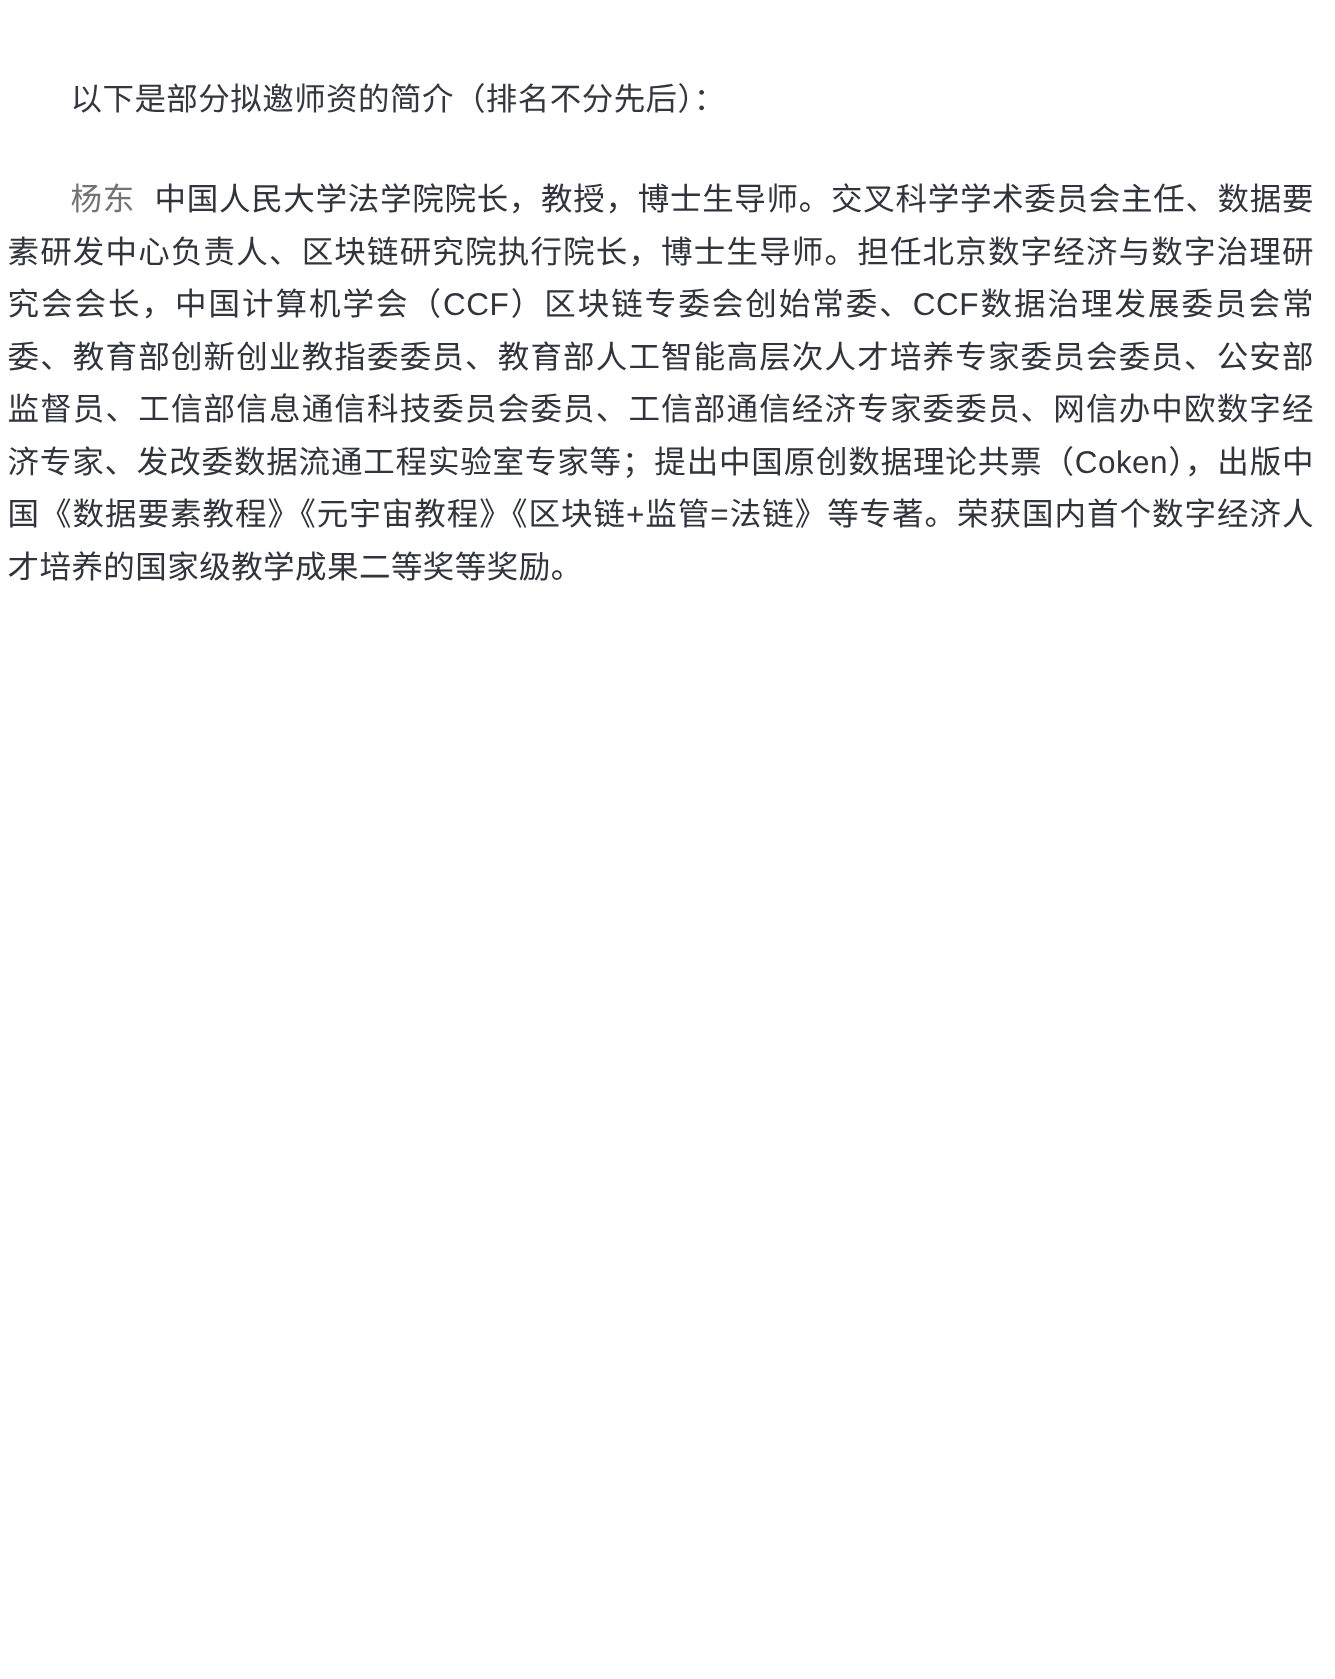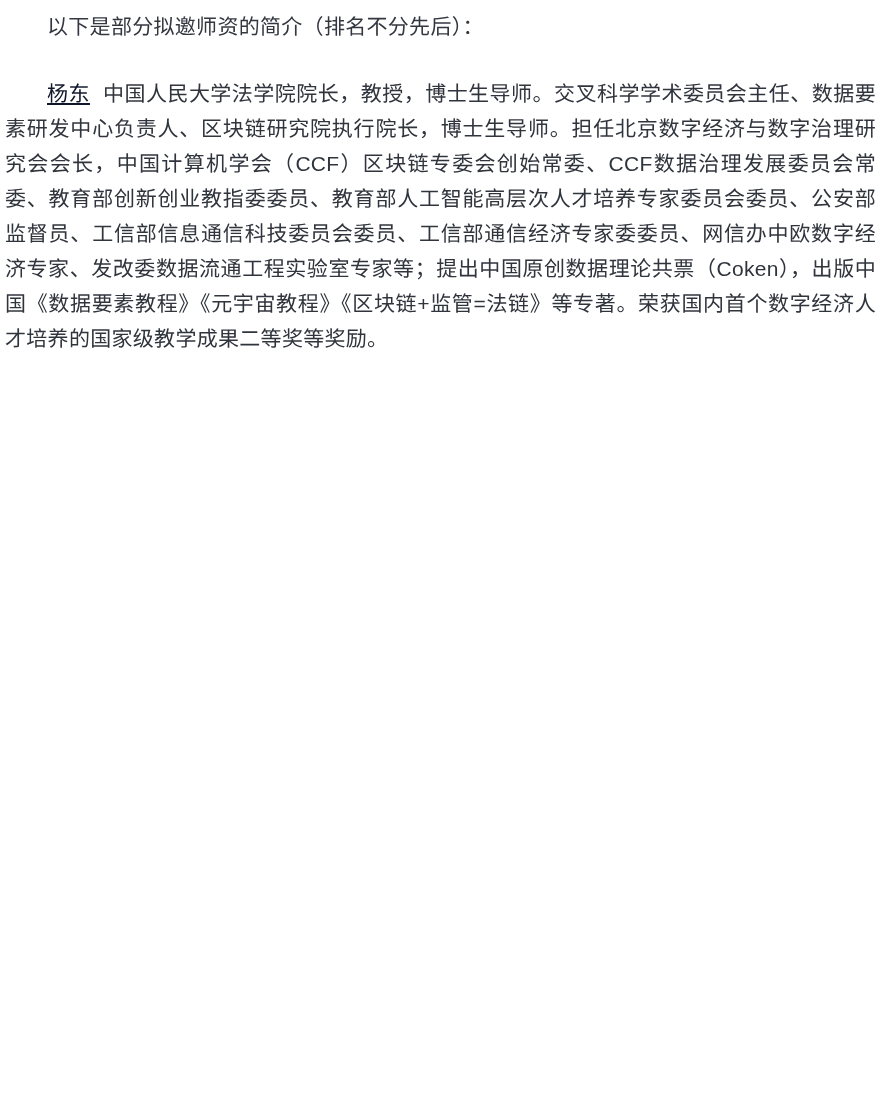--- a/index.html
+++ b/index.html
@@ -8,45 +8,45 @@
     background: #ffffff;
   }
   body {
     width: 890px;
     height: 1119px;
     overflow: hidden;
     font-family: "Liberation Sans", "DejaVu Sans", sans-serif;
     color: #30343c;
   }
   .page {
-    padding: 9px 14px 0 5px;
+    padding: 26px 14px 0 5px;
+    margin-top: 23px;
   }
   .intro {
     margin: 0;
     font-size: 21px;
     line-height: 35px;
     text-indent: 2em;
     letter-spacing: 0.3px;
     color: #33373f;
   }
   .bio {
     margin: 32px 0 0 0;
     font-size: 21px;
     line-height: 35px;
     text-indent: 2em;
     text-align: justify;
     letter-spacing: 0.3px;
     color: #30343c;
     word-break: break-all;
   }
   .fname {
-    color: #0f172a;
+    color: #737373;
     margin-right: 0.62em;
     white-space: nowrap;
-    text-decoration: underline;
   }
 </style>
 </head>
 <body>
 
 <main class="page">
 
   <p class="intro">以下是部分拟邀师资的简介（排名不分先后）：</p>
 
   <p class="bio">

